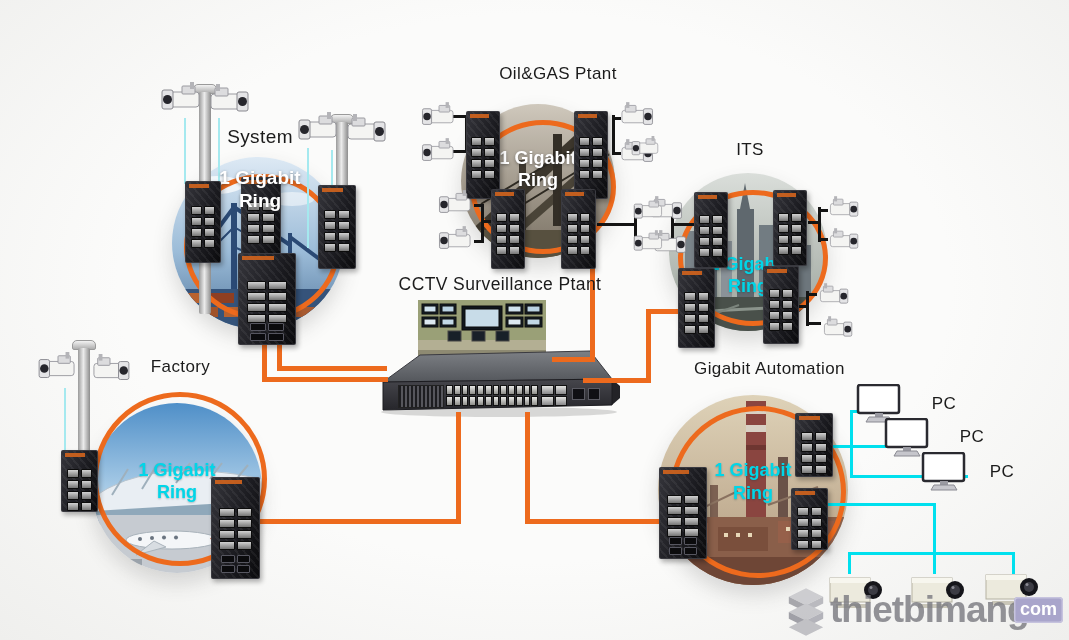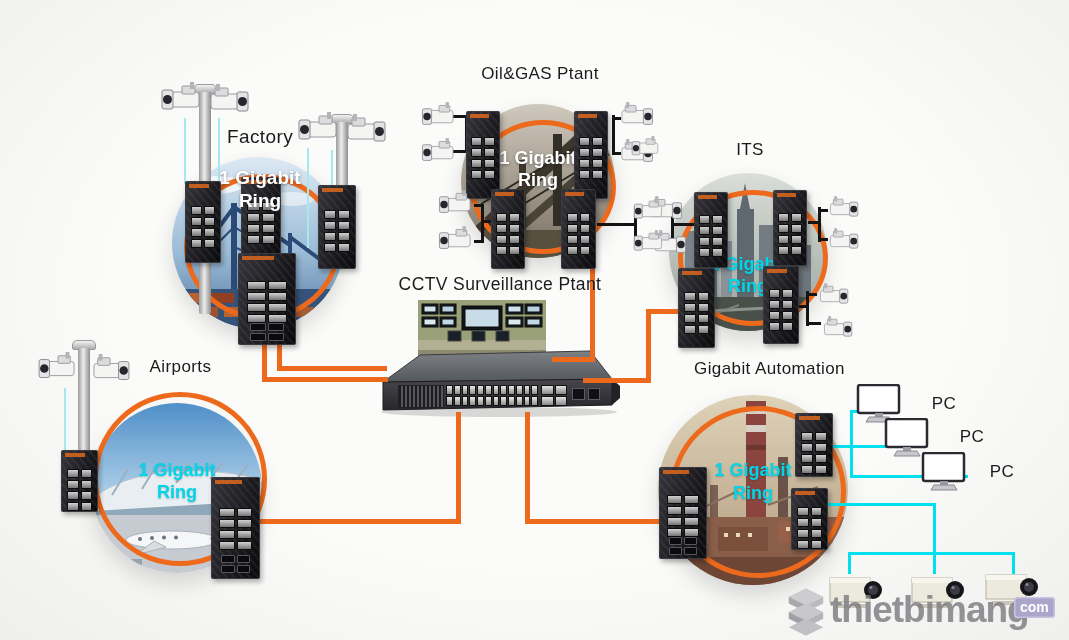--- a/index.html
+++ b/index.html
@@ -51,21 +51,21 @@
   .rackup i{display:block;height:8px;background:linear-gradient(#e2e2e0,#88888a);border:1px solid #111;}
   .racksfp{position:absolute;z-index:5;display:grid;grid-template-columns:repeat(2,1fr);gap:3px;}
   .racksfp i{display:block;height:10px;background:#101014;border:1px solid #5a5a62;}
   
   .cam{position:absolute;z-index:7;}
   .flip{transform:scaleX(-1);}
   
   .pcbox{position:absolute;z-index:6;}
   
   .logoname{position:absolute;z-index:9;font-size:37px;font-weight:bold;letter-spacing:-1px;color:rgba(123,123,129,.82);}
-  .logotld{position:absolute;z-index:9;background:#a9a5cb;color:#fff;font-size:14px;font-weight:bold;
+  .logotld{position:absolute;z-index:9;background:#a9a5cb;color:#fff;font-size:18px;font-weight:bold;
            padding:2px 6px 3px;border-radius:4px;box-shadow:inset 0 0 0 1.5px #c6c3de;}
 </style>
 </head>
 <body>
 
 <svg width="0" height="0" style="position:absolute" aria-hidden="true">
   <defs>
     <symbol id="cam" viewBox="0 0 46 36">
       <rect x="11" y="10" width="29" height="15" rx="3" fill="#f4f4f2" stroke="#9a9aa0"></rect>
       <rect x="3" y="8" width="11" height="19" rx="2" fill="#e4e4e6" stroke="#8a8a90"></rect>
@@ -126,21 +126,21 @@
   </svg>
 <svg class="cam flip" style="left:205px;top:84px;width:46px;height:36px">
     <use href="#cam"></use>
   </svg>
 <svg class="cam" style="left:296px;top:112px;width:46px;height:36px">
     <use href="#cam"></use>
   </svg>
 <svg class="cam flip" style="left:342px;top:114px;width:46px;height:36px">
     <use href="#cam"></use>
   </svg>
-<div class="lbl" style="left:222px;top:126px;width:76px;font-size:19px">Factory</div>
+<div class="lbl" style="left:222px;top:126px;width:76px;font-size:19px">System</div>
 
 <div class="circ" style="left:172px;top:157px;width:172px;height:172px">
   <svg viewBox="0 0 172 172">
     <defs>
         <linearGradient id="hsky" x1="0" y1="0" x2="0" y2="1">
       <stop offset="0" stop-color="#dde9f4"></stop>
           <stop offset=".55" stop-color="#9cbcd8"></stop>
           <stop offset="1" stop-color="#54799f"></stop>
     </linearGradient>
       </defs>
@@ -219,21 +219,21 @@
       <i></i>
     </div>
     <div class="swsfp">
       <i></i>
       <i></i>
       <i></i>
       <i></i>
     </div>
   </div>
 
-<div class="lbl" style="left:455px;top:64px;width:170px">Oil&amp;GAS Ptant</div>
+<div class="lbl" style="left:473px;top:64px;width:170px">Oil&amp;GAS Ptant</div>
 <div class="circ" style="left:461px;top:104px;width:154px;height:154px">
   <svg viewBox="0 0 154 154">
     <defs>
         <linearGradient id="ogbg" x1="0" y1="0" x2="0" y2="1">
       <stop offset="0" stop-color="#cfc8bc"></stop>
           <stop offset="1" stop-color="#797062"></stop>
     </linearGradient>
       </defs>
     <rect width="154" height="154" fill="url(#ogbg)"></rect>
     <path d="M14,130 L132,22" stroke="#3c362c" stroke-width="11" fill="none"></path>
@@ -536,21 +536,21 @@
 <div class="polecap" style="left:72px;top:340px;width:24px"></div>
 <div class="pole" style="left:78px;top:348px;height:110px"></div>
 <div class="cyt" style="left:64px;top:388px;width:2px;height:64px"></div>
 <div class="cyt" style="left:88px;top:390px;width:2px;height:62px"></div>
 <svg class="cam" style="left:36px;top:352px;width:44px;height:34px">
     <use href="#cam"></use>
   </svg>
 <svg class="cam flip" style="left:88px;top:354px;width:44px;height:34px">
     <use href="#cam"></use>
   </svg>
-<div class="lbl" style="left:138px;top:357px;width:85px">Airports</div>
+<div class="lbl" style="left:138px;top:357px;width:85px">Factory</div>
 
 <div class="circ" style="left:92px;top:403px;width:170px;height:170px">
   <svg viewBox="0 0 170 170">
     <defs>
         <linearGradient id="apsky" x1="0" y1="0" x2="0" y2="1">
       <stop offset="0" stop-color="#4f8fc8"></stop>
           <stop offset="1" stop-color="#b2d2ea"></stop>
     </linearGradient>
       </defs>
     <rect width="170" height="95" fill="url(#apsky)"></rect>

